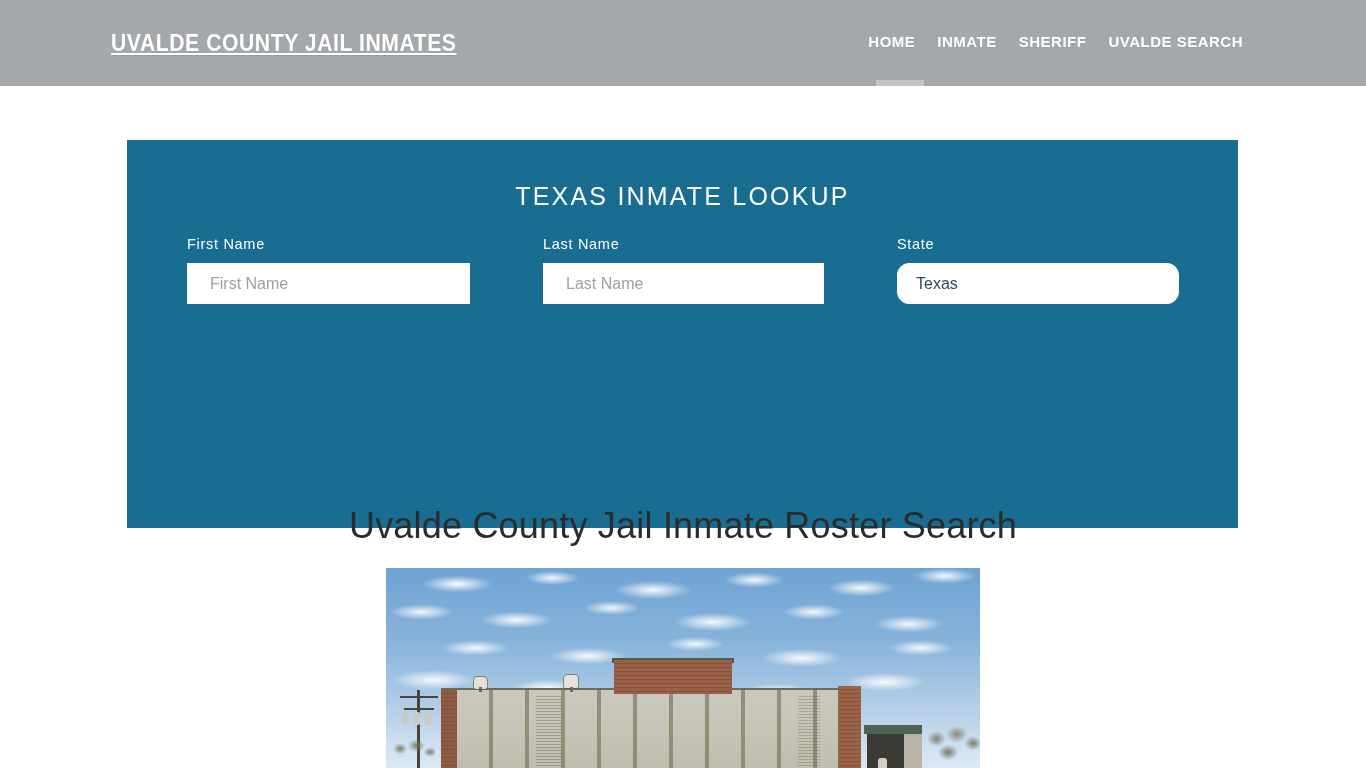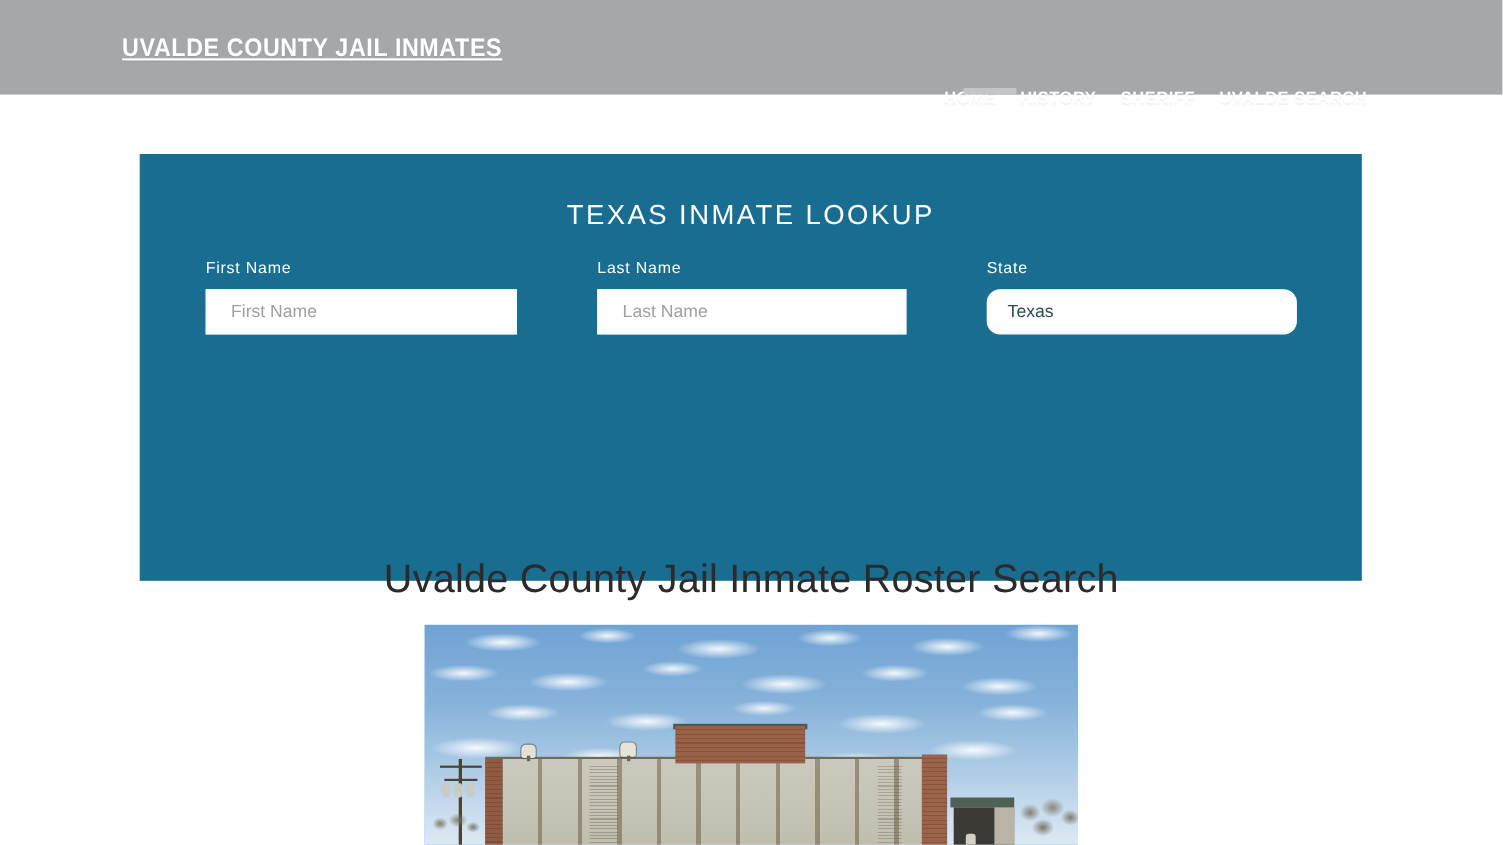--- a/index.html
+++ b/index.html
@@ -39,21 +39,20 @@
     text-shadow: 0 1px 1px rgba(0,0,0,0.07);
   }
 
   .main-nav {
     position: absolute;
     right: 112px;
     top: 33px;
     display: flex;
     align-items: center;
     gap: 0;
-    margin-top: 48px;
   }
 
   .nav-item {
     position: relative;
     font-family: "Liberation Sans Narrow", "Liberation Sans", sans-serif;
     font-weight: bold;
     font-size: 15px;
     letter-spacing: 0.5px;
     color: #ffffff;
     text-decoration: none;
@@ -303,21 +302,21 @@
   }
 </style>
 </head>
 <body>
 
 <header class="site-header">
   <a class="brand" href="#">UVALDE COUNTY JAIL INMATES</a>
 
   <nav class="main-nav">
     <a class="nav-item" href="#">HOME</a>
-    <a class="nav-item" href="#">HISTORY</a>
+    <a class="nav-item" href="#">INMATE</a>
     <a class="nav-item" href="#">SHERIFF</a>
     <a class="nav-item" href="#">UVALDE SEARCH</a>
   </nav>
 
   <div class="nav-active-bar"></div>
 </header>
 
 <section class="lookup-panel">
 
   <h2 class="lookup-title">TEXAS INMATE LOOKUP</h2>

